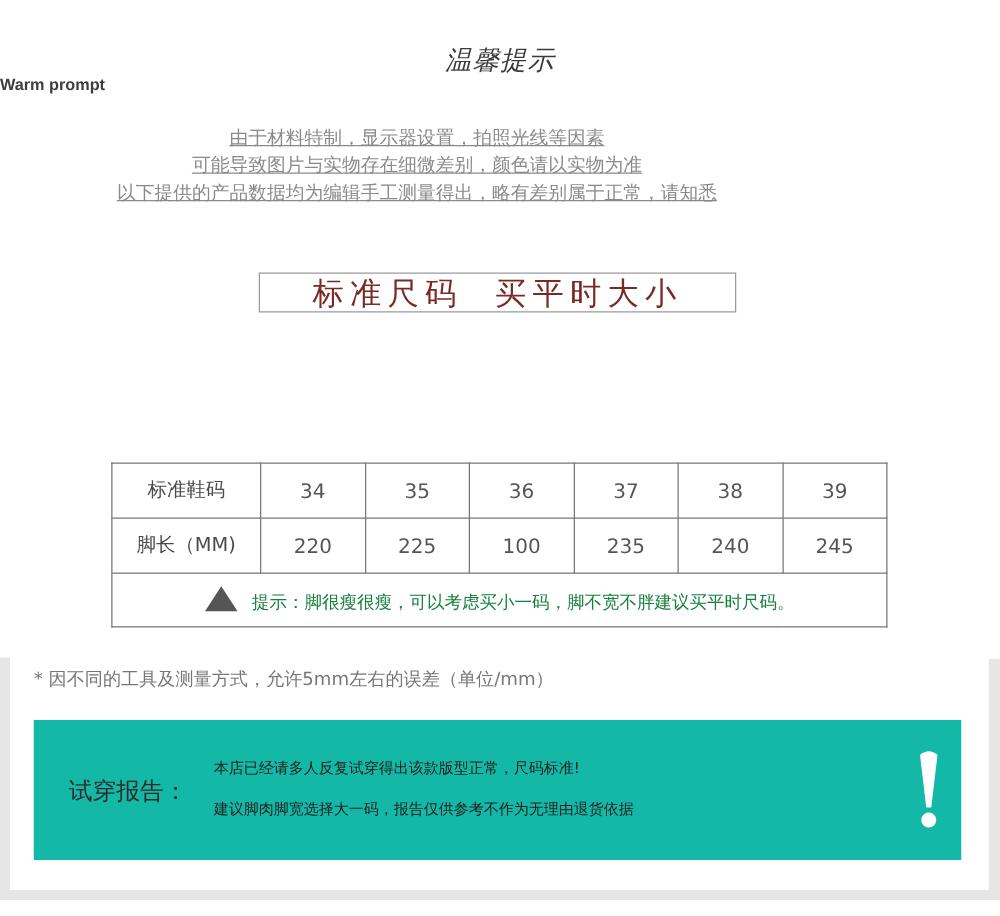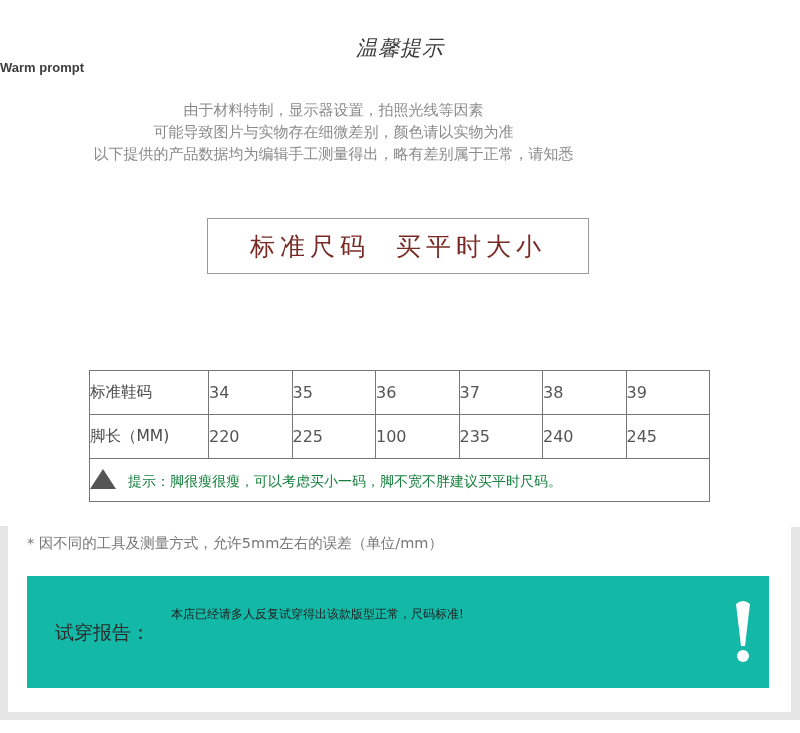--- a/index.html
+++ b/index.html
@@ -2,25 +2,25 @@
 <html><head>
 <meta charset="utf-8">
 <style>
   html, body { margin:0; padding:0; }
   body { width:800px; height:733px; background:#ffffff; position:relative; overflow:hidden;
          font-family:"DejaVu Sans","Liberation Sans",sans-serif; color:#555; }
   .abs { position:absolute; }
   .title-cn { left:0; width:800px; top:34px; text-align:center; font-size:21px; color:#3a3a3a; letter-spacing:1px;font-style:italic; }
   .title-en { left:0; width:800px; top:60px; text-align:left; font-size:13px; font-weight:bold; color:#3d3d3d;
               font-family:"Liberation Sans",sans-serif; }
-  .notice-line { left:0; width:667px; text-align:center; font-size:15px; color:#8a8a8a; }
-  .size-box { left:207px; top:218px; width:382px; height:56px; border:1.5px solid #9a9a9a; box-sizing:border-box;
+  .notice-line { left:0; width:667px; text-align:center; font-size:15px; color:#8a8a8a;text-decoration:underline; }
+  .size-box { left:207px; top:218px; width:382px; height:32px; border:1.5px solid #9a9a9a; box-sizing:border-box;
               display:flex; align-items:center; justify-content:center; font-size:25px; color:#7a2a24; letter-spacing:5px; }
   table.size-table { left:89px; top:370px; width:621px; height:130px; border-collapse:collapse; position:absolute; }
-  table.size-table td { border:1.3px solid #777; text-align:left; font-size:16px; color:#555; padding:0; }
+  table.size-table td { border:1.3px solid #777; text-align:center; font-size:16px; color:#555; padding:0; }
   table.size-table td.hdr { width:118px; font-size:15.5px; color:#4a4a4a; }
   table.size-table tr.r1 td, table.size-table tr.r2 td { height:43px; }
   table.size-table tr.r3 td { height:42px; font-size:14px; color:#15803d; }
   .tri { display:inline-block; width:0; height:0; border-left:13px solid transparent; border-right:13px solid transparent;
          border-bottom:20px solid #555; vertical-align:-3px; margin-right:12px; }
   .frame-left { left:0; top:526px; width:8px; height:194px; background:#e6e6e6; }
   .frame-right { left:791px; top:527px; width:9px; height:193px; background:#e6e6e6; }
   .frame-bottom { left:0; top:712px; width:800px; height:8px; background:#e6e6e6; }
   .footnote { left:27px; top:534px; font-size:14.5px; color:#777; }
   .report { left:27px; top:576px; width:742px; height:112px; background:#14b8a6; }
@@ -72,17 +72,18 @@
 
 <div class="abs frame-left"></div>
 <div class="abs frame-right"></div>
 <div class="abs frame-bottom"></div>
 
 <div class="abs footnote">* 因不同的工具及测量方式，允许5mm左右的误差（单位/mm）</div>
 
 <div class="abs report">
   <div class="abs report-label">试穿报告：</div>
   <div class="abs report-line" style="top:30px">本店已经请多人反复试穿得出该款版型正常，尺码标准!</div>
+  <div class="abs report-line" style="top:63px">建议脚肉脚宽选择大一码，报告仅供参考不作为无理由退货依据</div>
   <svg class="abs excl" viewBox="0 0 20 64">
     <path d="M3 4 Q10 -2 17 4 L12 46 L8 46 Z" fill="#ffffff"></path>
     <circle cx="10" cy="56" r="6" fill="#ffffff"></circle>
   </svg>
 </div>
 
 </body></html>

